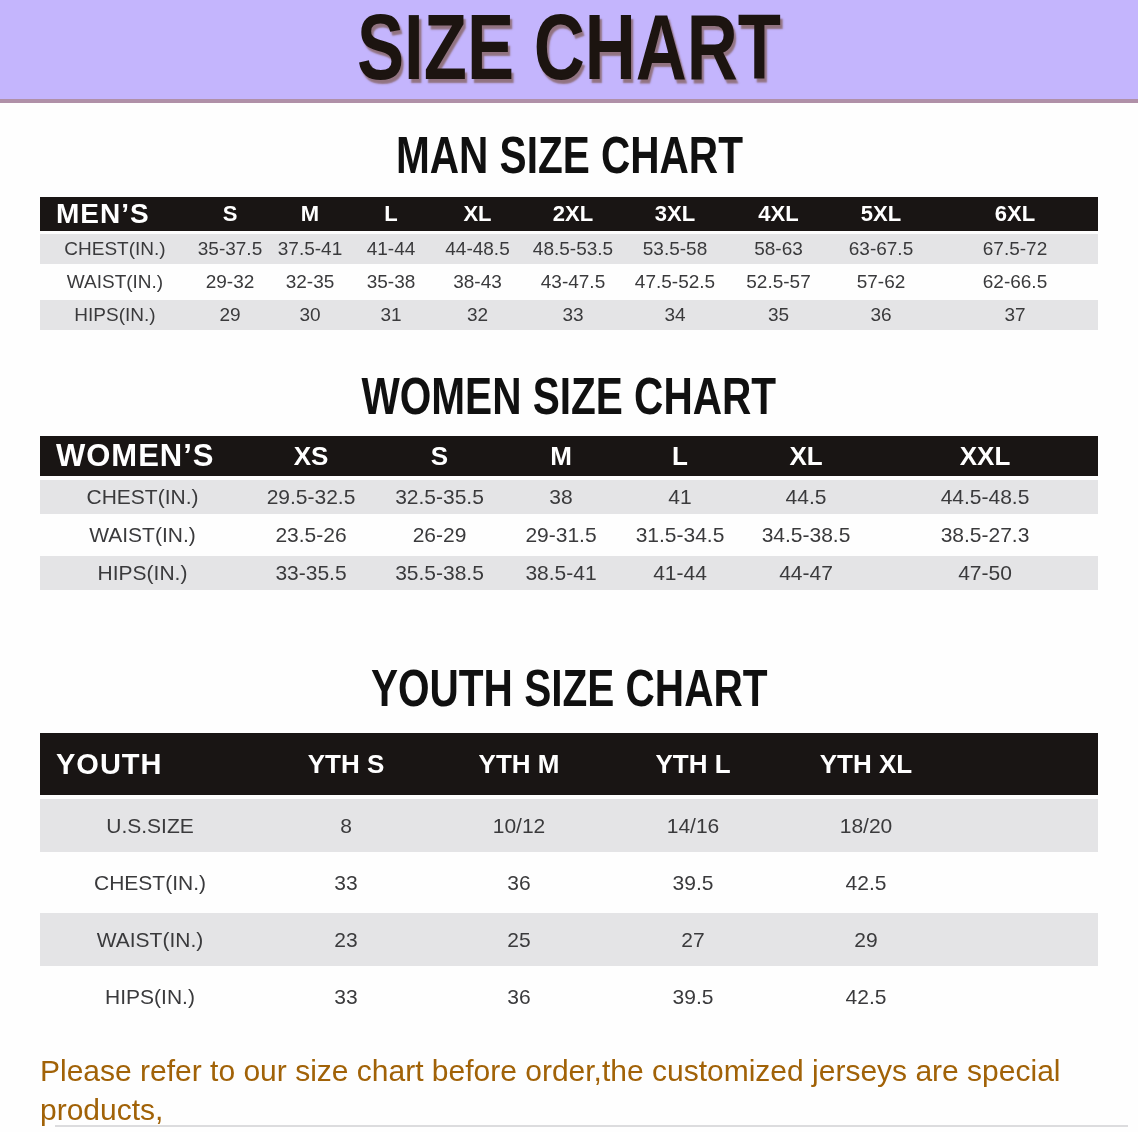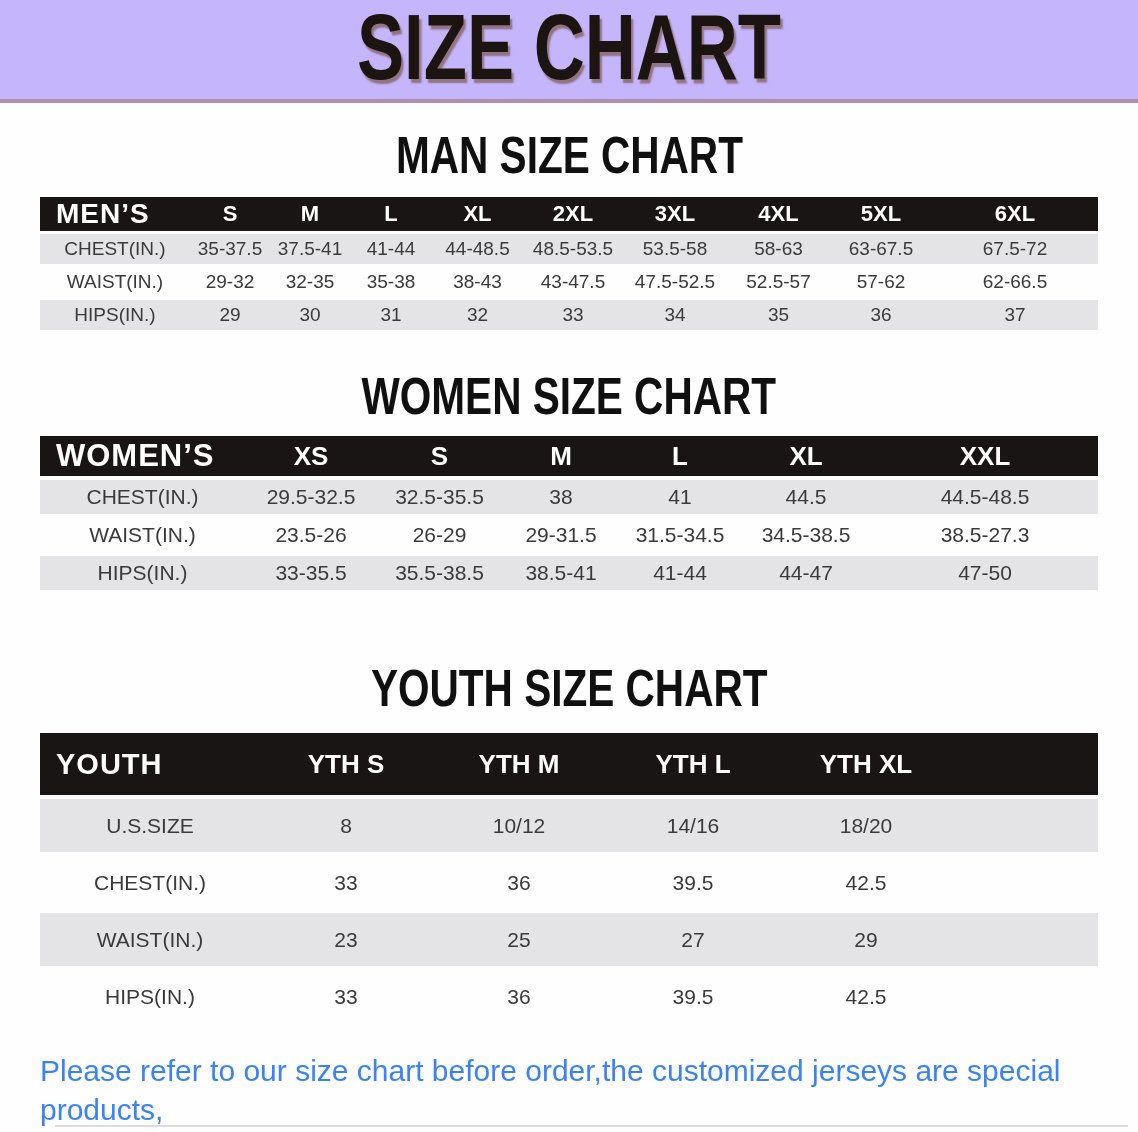--- a/index.html
+++ b/index.html
@@ -64,21 +64,21 @@
   #women-table th.group { font-size: 31px; }
   #women-table td { height: 38px; font-size: 21px; }
 
   #youth-table th { height: 62px; font-size: 26px; }
   #youth-table th.group { font-size: 29px; }
   #youth-table td { height: 57px; font-size: 21px; }
 
   
   .footer-note {
     margin: 28px 0 8px 40px; width: 1070px;
-    font-size: 30px; line-height: 39px; color: #3b82f6;
+    font-size: 30px; line-height: 39px; color: #a16207;
   }
 
   .bottom-divider {
     position: absolute; left: 55px; right: 10px; bottom: 5px;
     height: 2px; background: #dcdcde;
   }
 </style>
 </head>
 <body>
 

